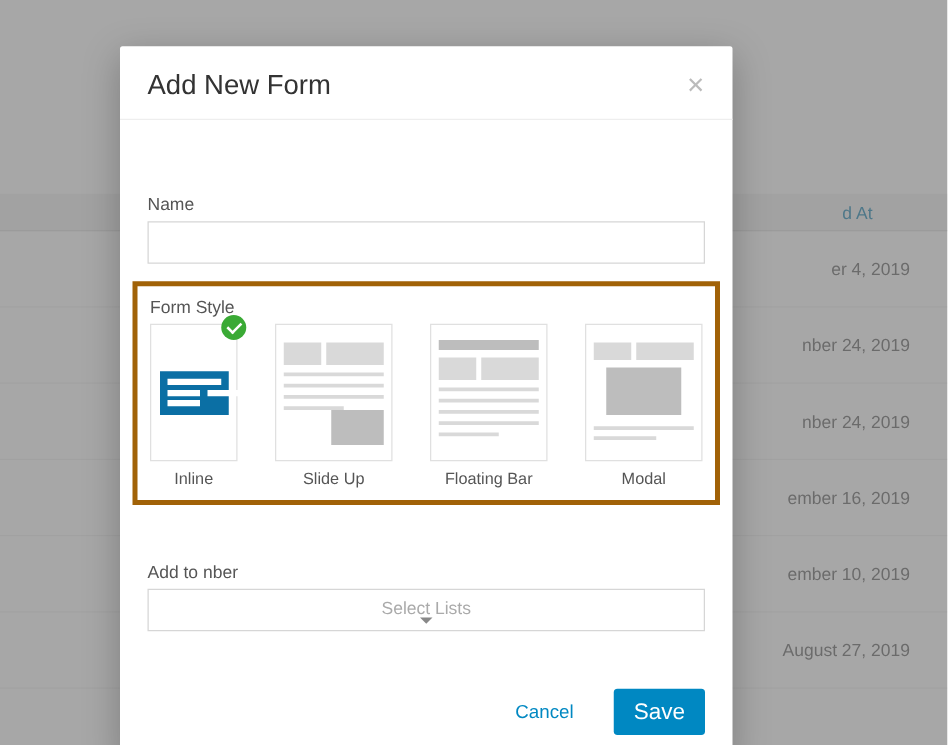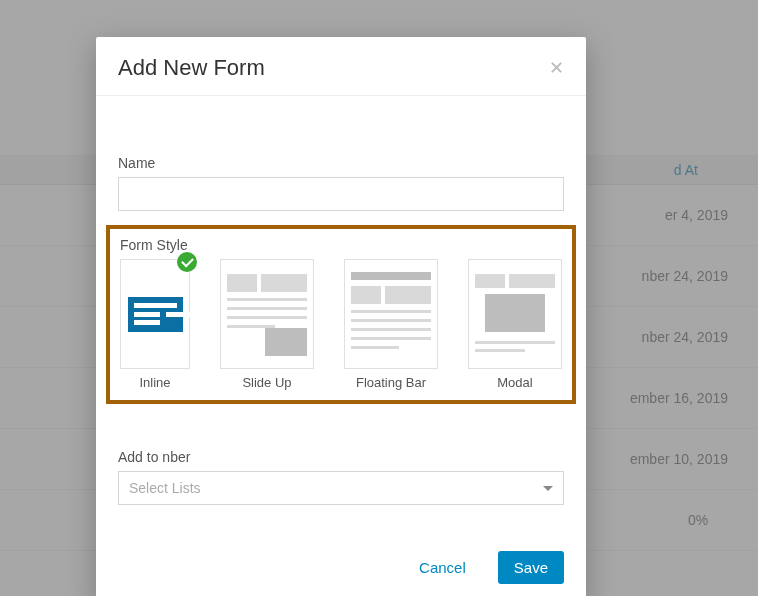--- a/index.html
+++ b/index.html
@@ -153,20 +153,21 @@
       width: 100%;
       height: 34px;
       border: 1px solid #d6d6d6;
       padding: 6px 10px;
       font-size: 14px;
       color: #aaa;
       display: flex;
       justify-content: space-between;
       align-items: center;
       cursor: pointer;
+      flex-direction: column;
     }
     .select-arrow {
       width: 0; height: 0;
       border-left: 5px solid transparent;
       border-right: 5px solid transparent;
       border-top: 5px solid #888;
     }
     .modal-footer {
       display: flex;
       justify-content: flex-end;
@@ -177,21 +178,21 @@
     .btn-cancel {
       color: #0088c2;
       font-size: 15px;
       cursor: pointer;
     }
     .btn-save {
       background: #0088c2;
       color: #fff;
       border: none;
       padding: 8px 16px;
-      font-size: 15px;
+      font-size: 18px;
       border-radius: 3px;
       cursor: pointer;
     }
     
     .thumb-inline {
       width: 55px; height: 35px; background: #0b6fa4; position: relative;
     }
     .thumb-inline::before { content:''; position:absolute; top:6px; left:6px; right:6px; height:5px; background:#fff; }
     .thumb-inline::after { content:''; position:absolute; top:15px; left:6px; width:26px; height:5px; background:#fff; box-shadow: 0 8px 0 #fff, 32px 0 0 #fff; }
     .thumb-fb, .thumb-su, .thumb-md { width: 92px; height: 92px; position:relative; }
@@ -241,20 +242,21 @@
           <span class="bg-cell-date">ember 16, 2019</span>
         </div>
         <div class="bg-row">
           <span class="bg-cell-num"></span>
           <span class="bg-cell-pct"></span>
           <span class="bg-cell-date">ember 10, 2019</span>
         </div>
         <div class="bg-row">
           <span class="bg-cell-num">0</span>
           <span class="bg-cell-pct">0%</span>
+          <span class="bg-cell-date">August 27, 2019</span>
         </div>
       </div>
   </div>
 </div>
 
 <div class="overlay"></div>
 
 <div class="modal">
   <div class="modal-header">
     <h2 class="modal-title">Add New Form</h2>

